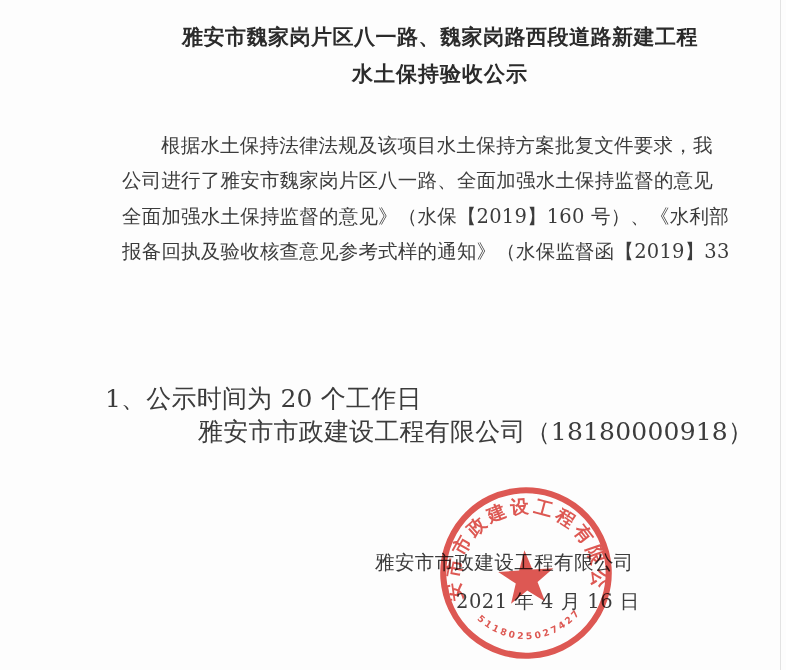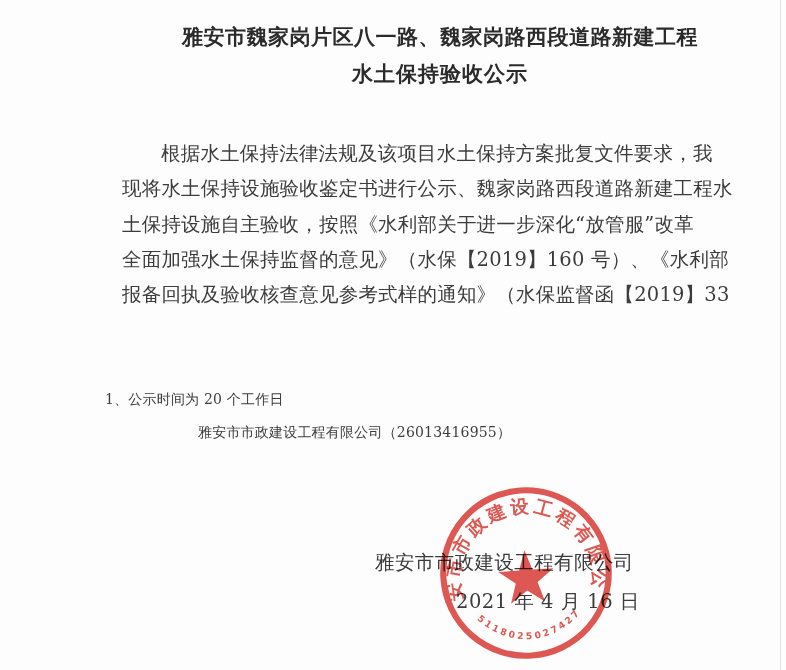--- a/index.html
+++ b/index.html
@@ -13,28 +13,28 @@
     position:absolute;left:780px;top:0;width:1px;height:670px;
     background:#e3e3e3;
   }
   .title-block{
     position:absolute;left:90px;top:24px;width:700px;text-align:center;
     font-weight:bold;color:#2b2b2b;
   }
   .title-line1{font-size:21px;line-height:26px;letter-spacing:0.5px;}
   .title-line2{font-size:21px;line-height:26px;margin-top:11px;letter-spacing:1px;}
   .para{
-    position:absolute;left:122px;top:136px;width:582px;
+    position:absolute;left:122px;top:128px;width:582px;
     font-size:19.5px;color:#3c3c3c;
   }
   .para .pline{line-height:35.3px;white-space:nowrap;letter-spacing:0.2px;}
   .para .pline.indent{text-indent:39px;}
   .list{
     position:absolute;left:105px;top:383px;width:600px;
-    font-size:14px;color:#3c3c3c;
+    font-size:25px;color:#3c3c3c;
   }
   .list .litem{line-height:32.5px;white-space:nowrap;letter-spacing:0.2px;}
   .list .litem.cont{padding-left:93px;}
   .sig-company{
     position:absolute;left:375px;top:549px;
     font-size:19.5px;letter-spacing:0.4px;color:#3c3c3c;white-space:nowrap;
   }
   .sig-date{
     position:absolute;left:456px;top:588px;
     font-size:19.5px;letter-spacing:0.5px;color:#3c3c3c;white-space:nowrap;
@@ -52,29 +52,28 @@
 
 <div class="scan-line-right"></div>
 
 <div class="title-block">
   <div class="title-line1">雅安市魏家岗片区八一路、魏家岗路西段道路新建工程</div>
   <div class="title-line2">水土保持验收公示</div>
 </div>
 
 <div class="para">
   <div class="pline indent">根据水土保持法律法规及该项目水土保持方案批复文件要求，我</div>
-  <div class="pline">现将水土保持设施验收鉴定书进行公示、魏家岗路西段道路新建工程水</div>
-  <div class="pline">土保持设施自主验收，按照《水利部关于进一步深化“放管服”改革</div>
+  <div class="pline">公司进行了雅安市魏家岗片区八一路、全面加强水土保持监督的意见</div>
   <div class="pline">全面加强水土保持监督的意见》（水保【2019】160 号）、《水利部</div>
   <div class="pline">报备回执及验收核查意见参考式样的通知》（水保监督函【2019】33</div>
 </div>
 
 <div class="list">
   <div class="litem">1、公示时间为 20 个工作日</div>
-  <div class="litem cont">雅安市市政建设工程有限公司（26013416955）</div>
+  <div class="litem cont">雅安市市政建设工程有限公司（18180000918）</div>
 </div>
 
 <div class="sig-company">雅安市市政建设工程有限公司</div>
 <div class="sig-date">2021 年 4 月 16 日</div>
 
 <div class="seal">
   <svg viewBox="0 0 200 200" xmlns="http://www.w3.org/2000/svg">
     <defs>
       <path id="sealTopArc" d="M 28,132 A 76,76 0 1 1 172,132" fill="none"></path>
       <path id="sealBottomArc" d="M 33,138 A 79,79 0 0 0 167,138" fill="none"></path>

